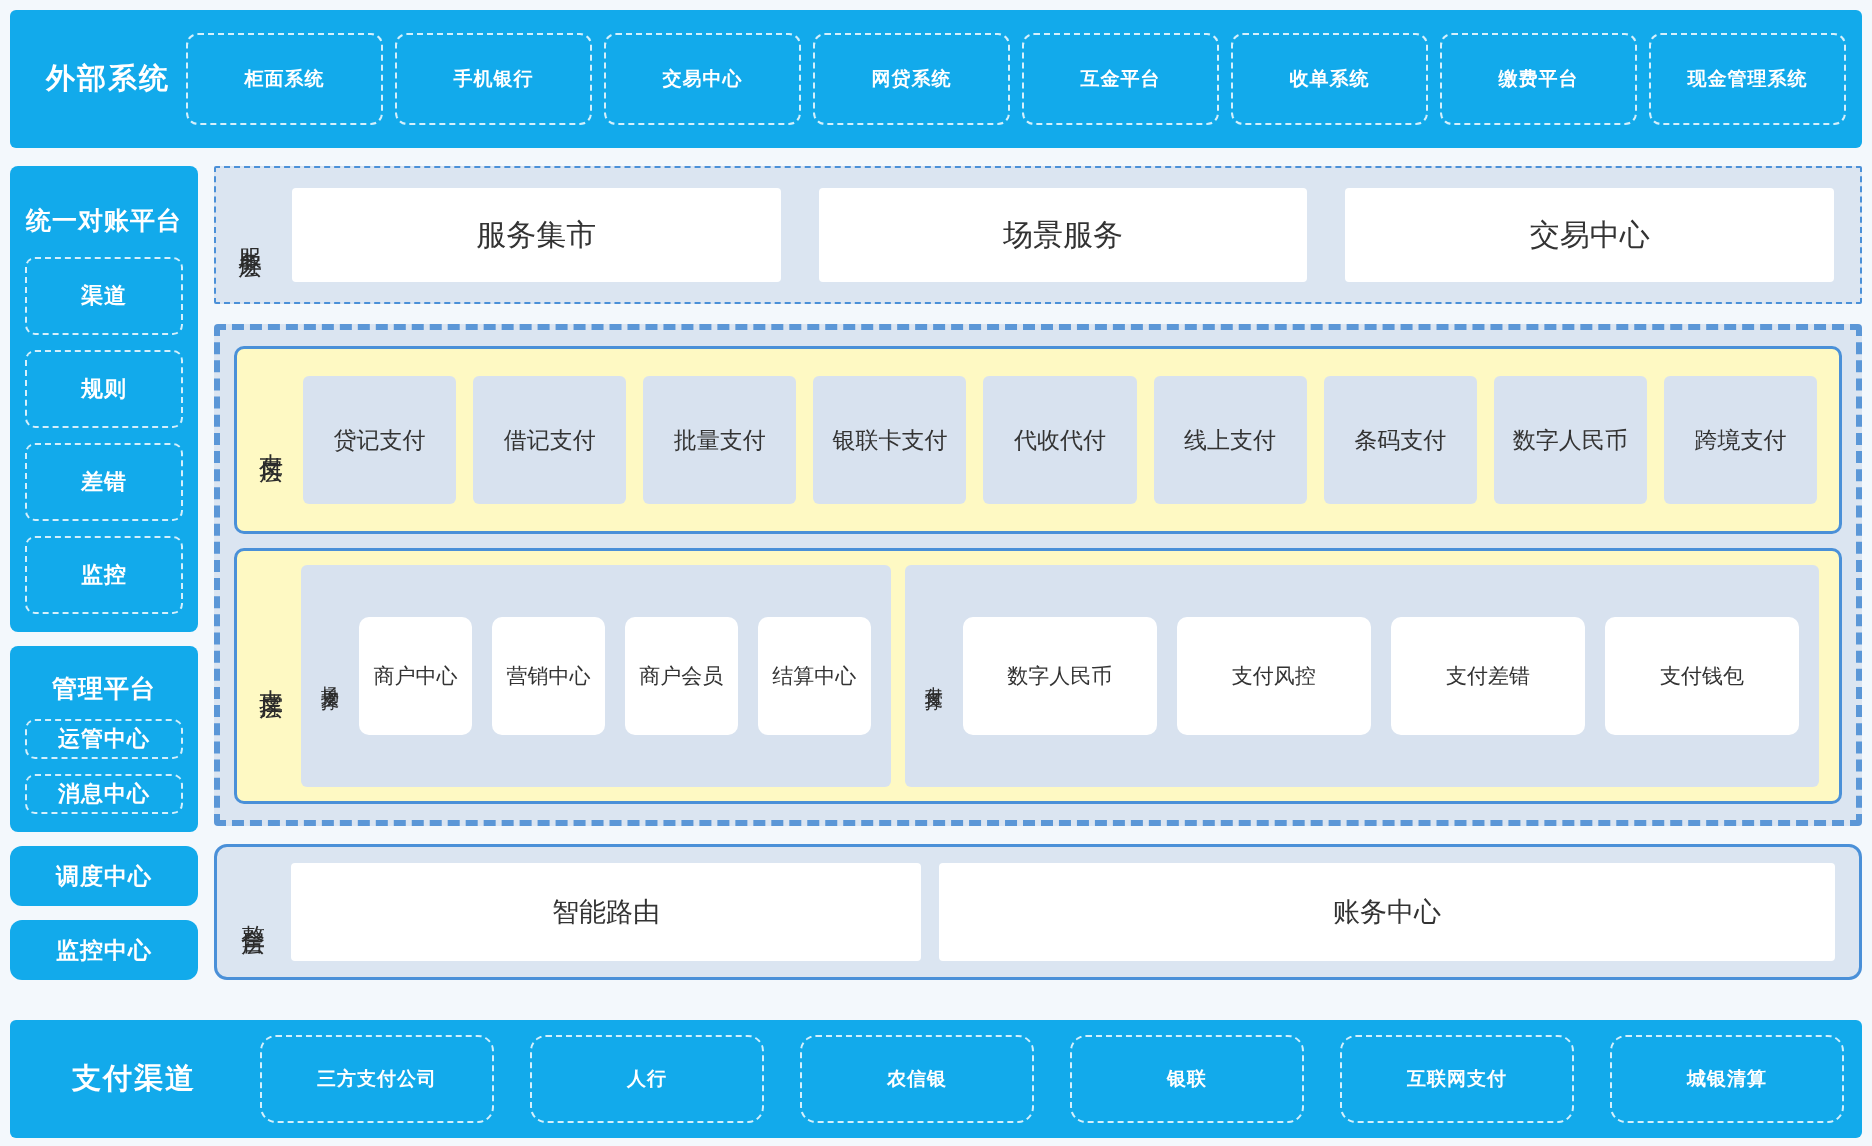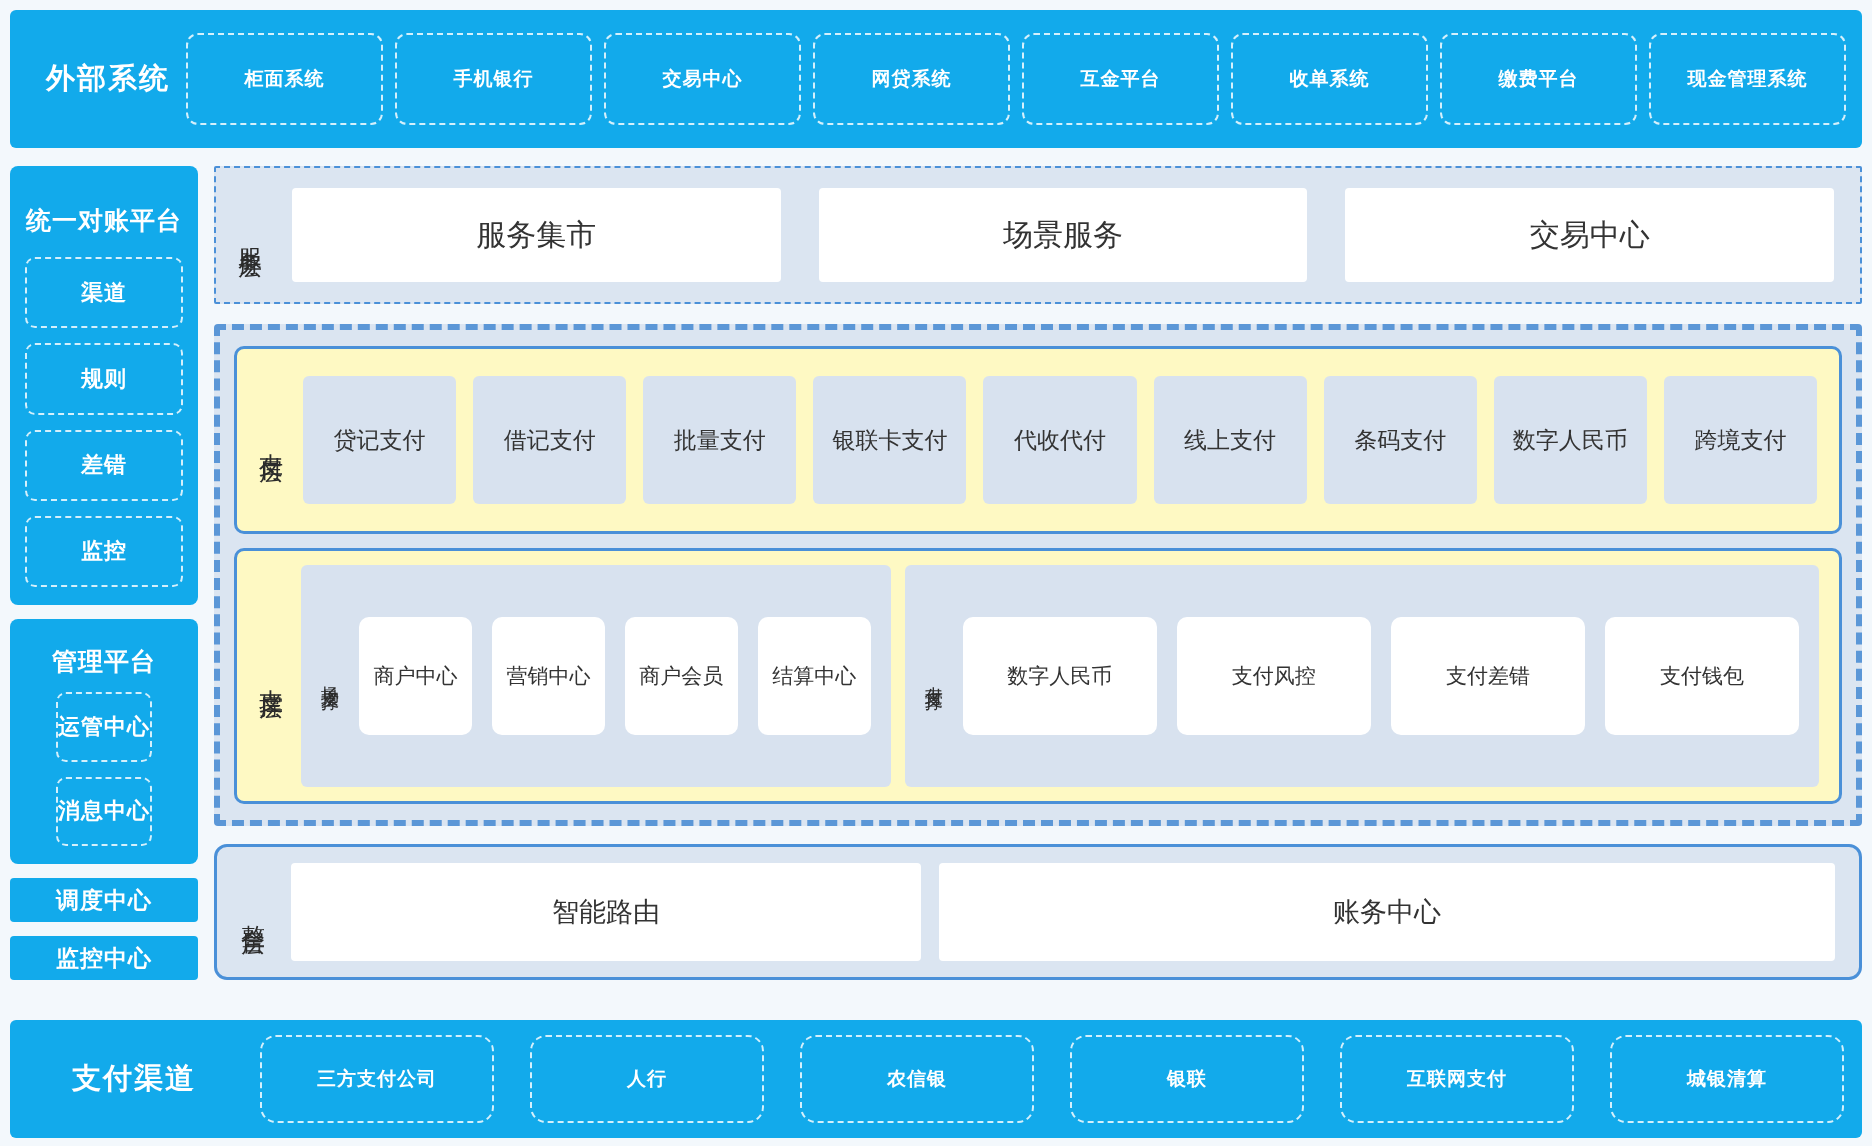--- a/index.html
+++ b/index.html
@@ -16,26 +16,26 @@
   .bar-chip{flex:1;border:2px dashed rgba(255,255,255,.82);border-radius:12px;display:flex;align-items:center;justify-content:center;font-size:19px;font-weight:bold;letter-spacing:1px;}
   .bar.bottom .bar-chip{border-radius:16px;}
 
   
   .main{flex:1;display:flex;gap:16px;margin-top:18px;min-height:0;}
 
   
   .left-col{flex:0 0 188px;display:flex;flex-direction:column;gap:14px;}
   .side-panel{background:#12aaeb;border-radius:8px;color:#fff;display:flex;flex-direction:column;box-sizing:border-box;}
   .side-panel.recon{flex:1;}
-  .side-panel.mgmt{height:245px;align-items:center;}
+  .side-panel.mgmt{height:186px;}
   .side-title{text-align:center;font-size:25px;font-weight:bold;letter-spacing:1px;padding:26px 0 14px;}
   .recon .side-title{padding:38px 0 20px;}
   .side-chips{flex:1;display:flex;flex-direction:column;gap:15px;padding:0 15px 18px;}
   .side-chips .chip{flex:1;border:2px dashed rgba(255,255,255,.82);border-radius:10px;display:flex;align-items:center;justify-content:center;font-size:22px;font-weight:bold;letter-spacing:1px;}
-  .side-box{height:44px;background:#12aaeb;border-radius:4px;color:#fff;display:flex;align-items:center;justify-content:center;font-size:23px;font-weight:bold;letter-spacing:1px;}
+  .side-box{height:60px;background:#12aaeb;border-radius:12px;color:#fff;display:flex;align-items:center;justify-content:center;font-size:23px;font-weight:bold;letter-spacing:1px;}
 
   
   .content{flex:1;display:flex;flex-direction:column;min-width:0;}
 
   .v-label{writing-mode:vertical-rl;text-orientation:upright;font-size:24px;letter-spacing:4px;line-height:1;color:#2b2b2b;flex:0 0 auto;}
   .v-label.small{font-size:18px;letter-spacing:2px;}
 
   .service-layer{height:138px;border:2px dashed #4a90d8;border-radius:2px;background:#dbe5f1;display:flex;align-items:center;gap:30px;padding:0 26px 0 22px;box-sizing:border-box;}
   .service-boxes{flex:1;display:flex;gap:38px;height:94px;}
   .service-boxes .chip{flex:1;background:#fff;border-radius:4px;display:flex;align-items:center;justify-content:center;font-size:30px;color:#333;}

